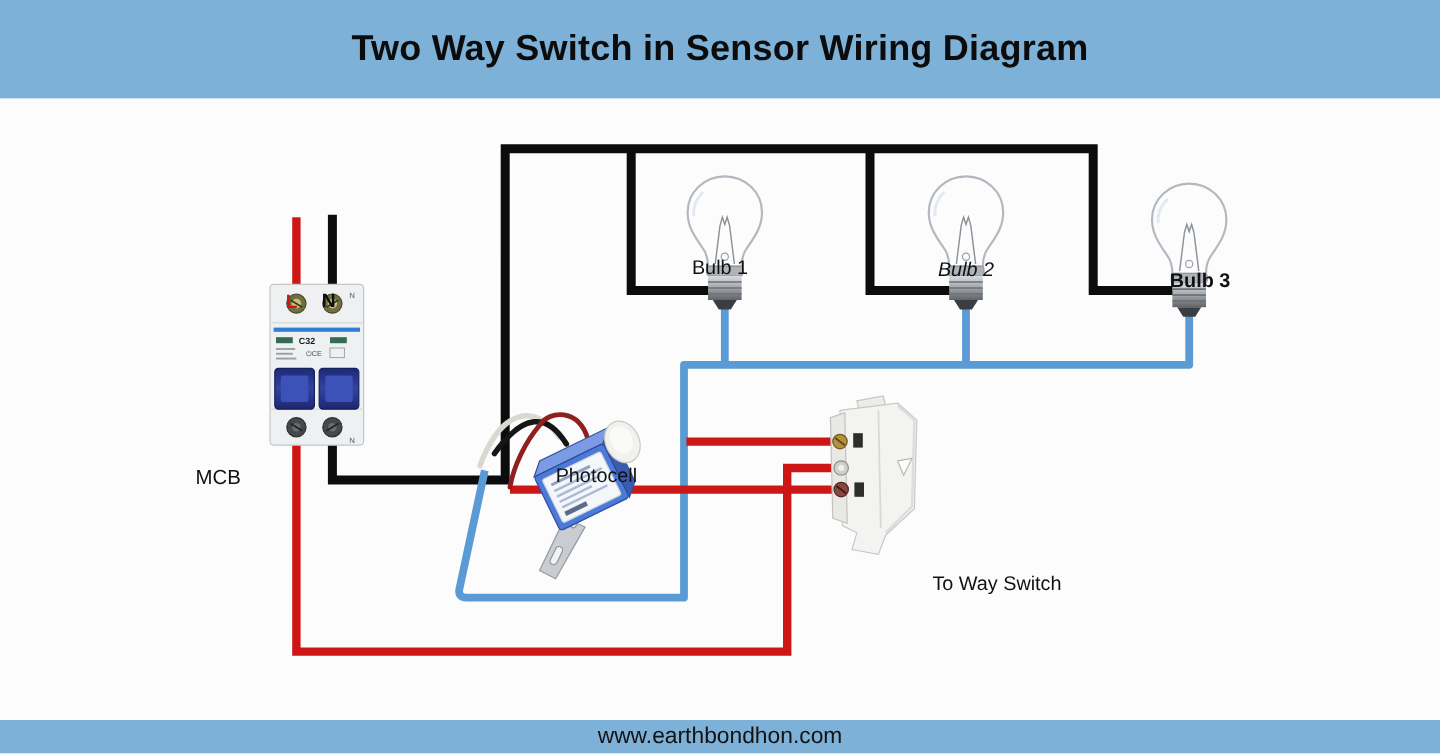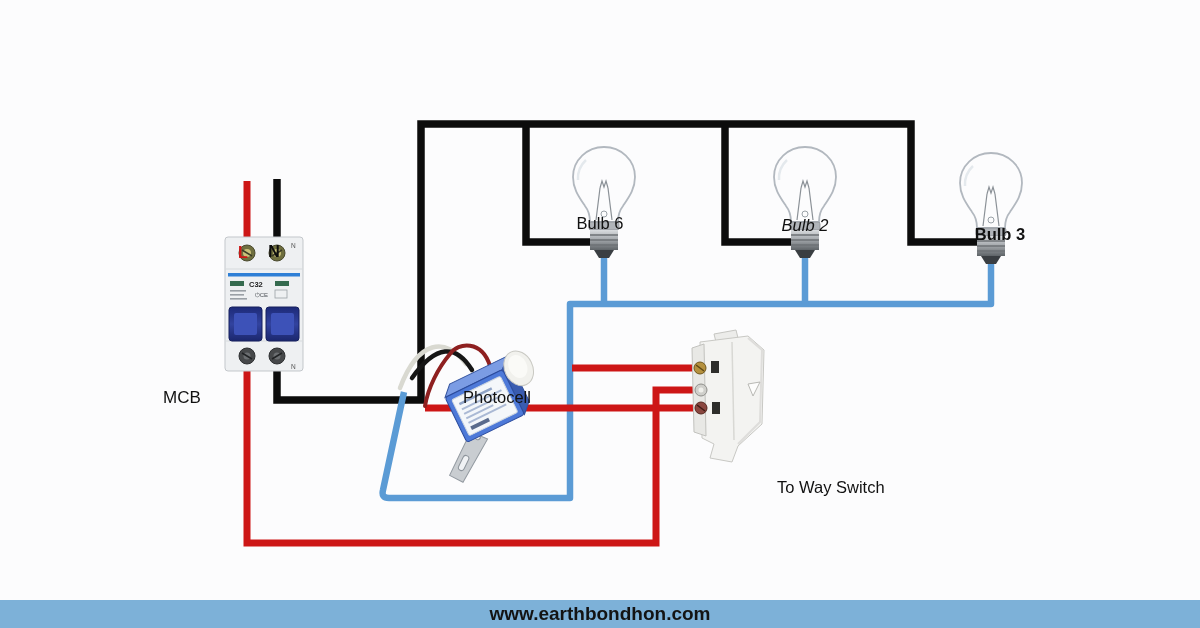--- a/index.html
+++ b/index.html
@@ -2,39 +2,42 @@
 <html style="--live: #cd1616; --neutral: #0c0c0c; --switched: #5b9bd5; --band: #7db1d8; --canvas: #fcfcfd; --title-color: #0c0c0c; --footer-color: #131313;"><head>
 <meta charset="utf-8">
 <style>
   html,body{margin:0;padding:0;}
   body{font-family:"Liberation Sans",sans-serif;background:#e7e7e7;}
   .stage{position:relative;width:1200px;height:628px;overflow:hidden;background:var(--canvas,#fcfcfd);margin:0 auto;}
   .band{position:absolute;left:0;width:1200px;background:var(--band,#7db1d8);}
   .band.header{top:0;height:82px;display:flex;align-items:center;justify-content:center;}
   .band.footer{top:600px;height:28px;display:flex;align-items:center;justify-content:center;}
   .page-title{font-size:30px;font-weight:bold;color:var(--title-color,#0c0c0c);letter-spacing:.2px;}
-  .footer-url{font-size:19px;font-weight:700;color:var(--footer-color,#131313);}
+  .footer-url{font-size:19px;font-weight:400;color:var(--footer-color,#131313);}
   .diagram{position:absolute;left:0;top:82px;width:1200px;height:518px;}
   .lbl{position:absolute;color:#111;font-size:16.5px;white-space:nowrap;}
   .lbl.center{text-align:center;}
   .lbl-L{left:235px;top:162px;width:16px;text-align:center;font-weight:bold;color:var(--live,#cd1616);font-size:16px;}
   .lbl-N{left:266px;top:161px;width:16px;text-align:center;font-weight:bold;color:#0d0d0d;font-size:16px;}
   .lbl-mcb{left:163px;top:306px;font-size:17px;}
   .lbl-photocell{left:447px;top:306px;width:100px;}
   .lbl-bulb1{left:560px;top:132px;width:80px;}
   .lbl-bulb2{left:765px;top:134px;width:80px;font-style:italic;}
   .lbl-bulb3{left:960px;top:143px;width:80px;font-weight:bold;}
   .lbl-switch{left:777px;top:396px;}
   svg{display:block;}
 </style>
 </head>
 <body>
 
 <div class="stage">
 
+  <div class="band header">
+    <div class="page-title">Two Way Switch in Sensor Wiring Diagram</div>
+  </div>
 
   <div class="diagram">
     <svg width="1200" height="518" viewBox="0 0 1200 518">
       <defs>
         <linearGradient id="bgrad" x1="0" y1="0" x2="0" y2="1">
           <stop offset="0" stop-color="#d9dcdf"></stop>
           <stop offset="0.45" stop-color="#a7abaf"></stop>
           <stop offset="1" stop-color="#5f6468"></stop>
         </linearGradient>
         <linearGradient id="tgrad" x1="0" y1="0" x2="0" y2="1">
@@ -189,21 +192,21 @@
           <line x1="21" y1="71" x2="29" y2="77" stroke="#3f1b15" stroke-width="1.5"></line>
           <rect x="36" y="68" width="8" height="12" fill="#2d2d2b"></rect>
         </g>
       </g>
     </svg>
 
     <div class="lbl lbl-L">L</div>
     <div class="lbl lbl-N">N</div>
     <div class="lbl lbl-mcb">MCB</div>
     <div class="lbl lbl-photocell center">Photocell</div>
-    <div class="lbl lbl-bulb1 center">Bulb 6</div>
+    <div class="lbl lbl-bulb1 center">Bulb 1</div>
     <div class="lbl lbl-bulb2 center">Bulb 2</div>
     <div class="lbl lbl-bulb3 center">Bulb 3</div>
     <div class="lbl lbl-switch">To Way Switch</div>
   </div>
 
   <div class="band footer">
     <div class="footer-url">www.earthbondhon.com</div>
   </div>
 
 </div>

